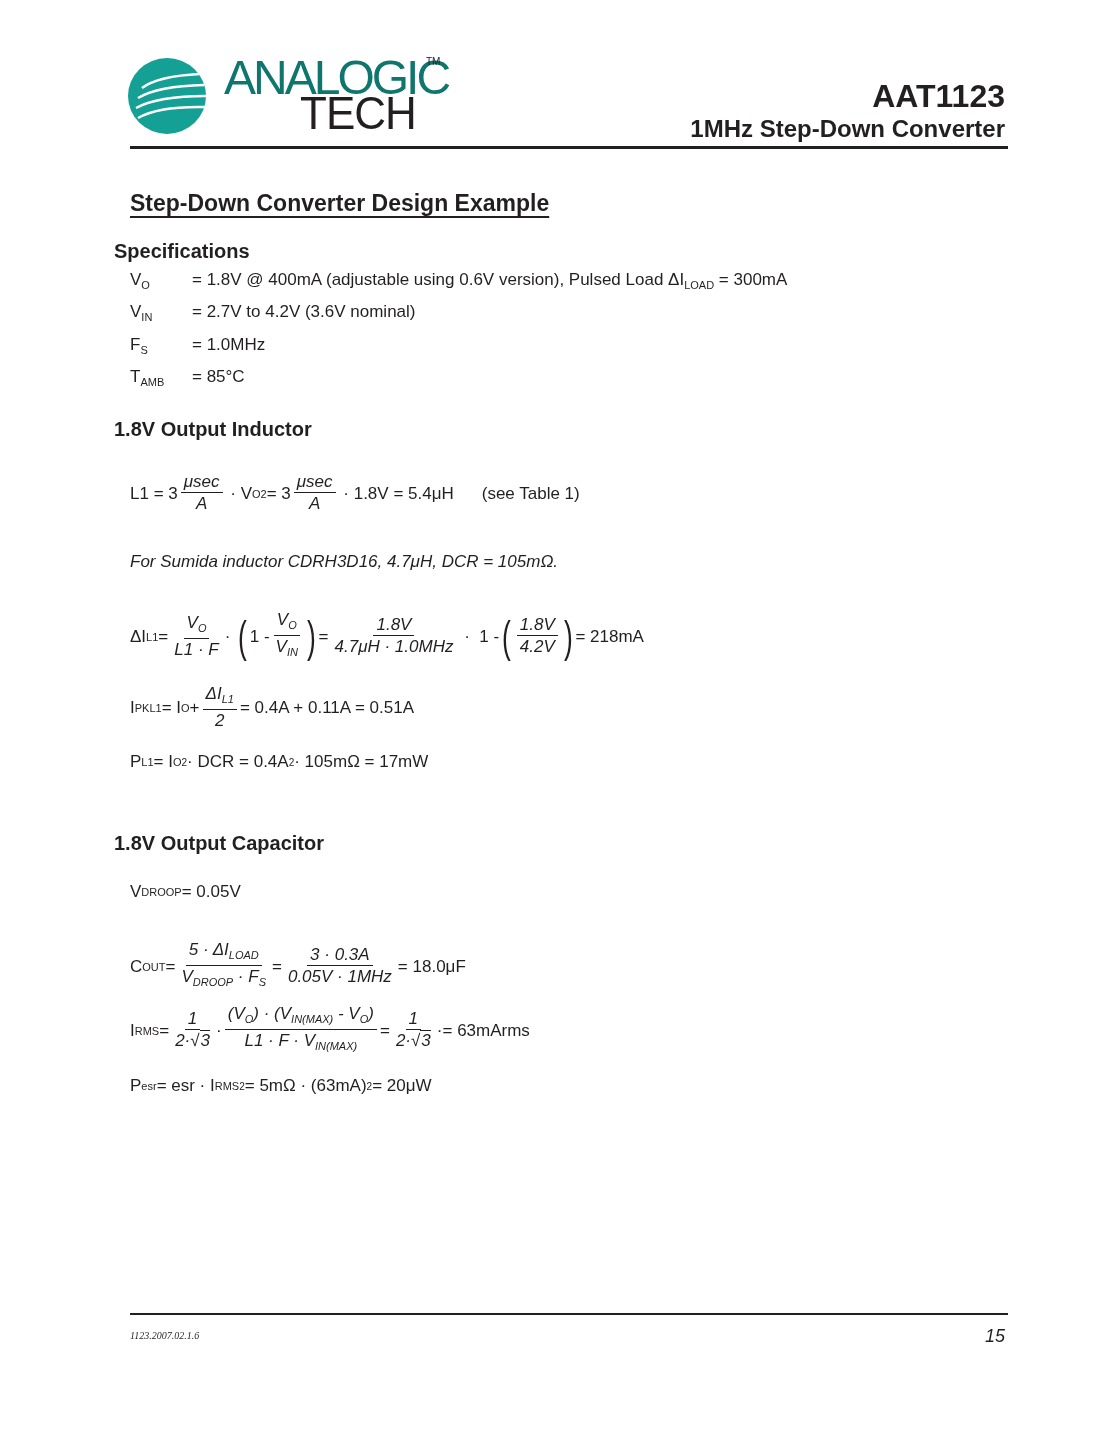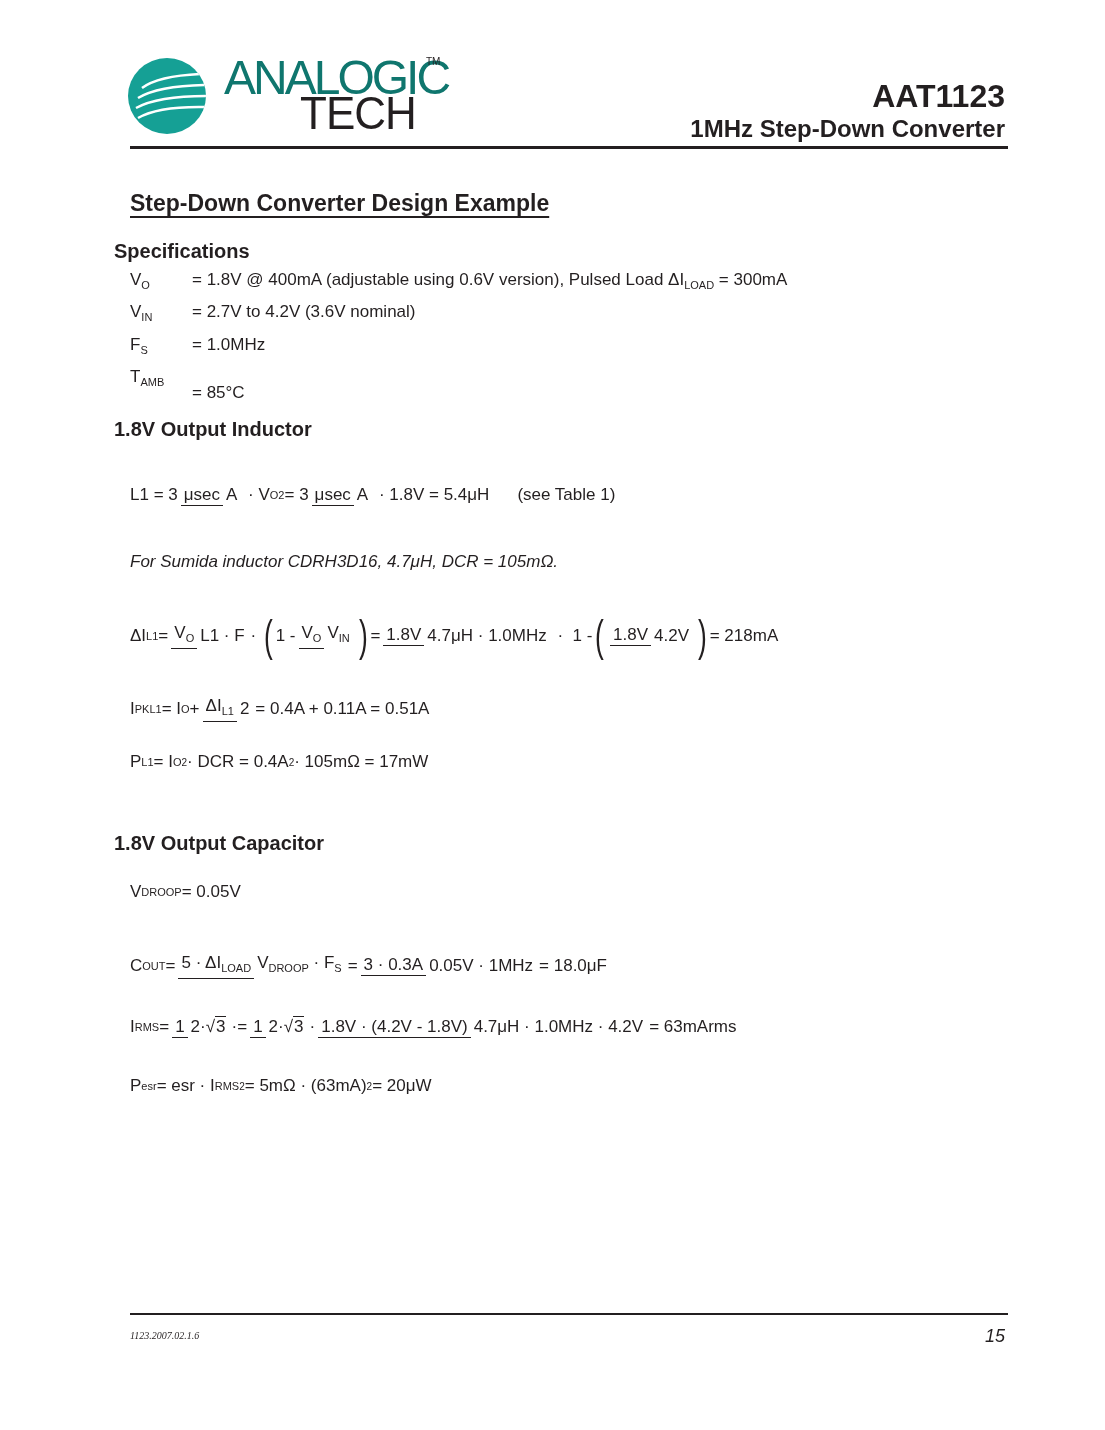--- a/index.html
+++ b/index.html
@@ -13,21 +13,21 @@
   .hdr-title{right:100px;top:78px;font-size:32px;font-weight:bold;text-align:right;}
   .hdr-sub{right:100px;top:115px;font-size:24px;font-weight:bold;text-align:right;}
   .rule{left:130px;width:878px;background:#231f20;}
   .h1{left:130px;top:190px;font-size:23px;font-weight:bold;text-decoration:underline;text-underline-offset:5px;text-decoration-thickness:2px;}
   .h2{left:114px;font-size:20px;font-weight:bold;}
   .txt{font-size:17px;white-space:nowrap;font-style:italic;}
   .spec-sym{left:130px;font-size:17px;}
   .spec-val{left:192px;font-size:17px;white-space:nowrap;}
   sub{font-size:11px;vertical-align:-4px;}
   sup{font-size:10px;vertical-align:7px;}
-  .frac{display:inline-flex;flex-direction:row;align-items:center;vertical-align:middle;margin:12px 3px;}
+  .frac{display:inline-flex;flex-direction:column;align-items:center;vertical-align:middle;margin:0 3px;font-style:italic;}
   .frac .num{border-bottom:1px solid #231f20;padding:0 3px;line-height:20px;}
   .frac .den{padding:0 3px;line-height:22px;}
   .eq{left:130px;font-size:17px;white-space:nowrap;display:flex;align-items:center;}
   .paren{font-size:44px;font-weight:100;line-height:1;transform:scaleX(0.6);display:inline-block;}
   .sqrt{border-top:1px solid #231f20;padding-left:1px;}
   .footer-code{left:130px;top:1330px;font-family:"Liberation Serif",serif;font-style:italic;font-size:10px;}
   .footer-page{right:100px;top:1326px;font-size:18px;font-style:italic;}
 </style>
 </head>
 <body>
@@ -56,21 +56,21 @@
 <div class="abs spec-sym" style="top:270px;"><span>V</span><sub>O</sub></div>
 <div class="abs spec-val" style="top:270px;"><span>= 1.8V @ 400mA (adjustable using 0.6V version), Pulsed Load ΔI</span><sub>LOAD</sub><span> = 300mA</span></div>
 
 <div class="abs spec-sym" style="top:302px;"><span>V</span><sub>IN</sub></div>
 <div class="abs spec-val" style="top:302px;">= 2.7V to 4.2V (3.6V nominal)</div>
 
 <div class="abs spec-sym" style="top:335px;"><span>F</span><sub>S</sub></div>
 <div class="abs spec-val" style="top:335px;">= 1.0MHz</div>
 
 <div class="abs spec-sym" style="top:367px;"><span>T</span><sub>AMB</sub></div>
-<div class="abs spec-val" style="top:367px;margin-top:16px;">= 85°C</div>
+<div class="abs spec-val" style="top:367px;">= 85°C</div>
 
 <div class="abs h2" style="top:418px;text-align:right;">1.8V Output Inductor</div>
 
 <div class="abs eq" style="top:472px;">
   <span>L1 = 3</span>
   <span class="frac">
       <span class="num">μsec</span>
       <span class="den">A</span>
     </span>
   <span>&nbsp;</span>
@@ -164,30 +164,30 @@
 
 <div class="abs eq" style="top:1004px;">
   <span>I</span>
     <sub>RMS</sub>
     <span> = </span>
   <span class="frac">
       <span class="num">1</span>
       <span class="den"><span>2·</span>√<span class="sqrt">3</span></span>
     </span>
   <span>·</span>
+  <span class="frac">
+      <span class="num"><span>(V</span><sub>O</sub><span>) · (V</span><sub>IN(MAX)</sub><span> - V</span><sub>O</sub><span>)</span></span>
+      <span class="den"><span>L1 · F · V</span><sub>IN(MAX)</sub></span>
+    </span>
   <span> = </span>
   <span class="frac">
       <span class="num">1</span>
       <span class="den"><span>2·</span>√<span class="sqrt">3</span></span>
     </span>
   <span>·</span>
-  <span class="frac">
-      <span class="num">1.8V · (4.2V - 1.8V)</span>
-      <span class="den">4.7μH · 1.0MHz · 4.2V</span>
-    </span>
   <span> = 63mArms</span>
 </div>
 
 <div class="abs eq" style="top:1076px;">
   <span>P</span>
     <sub>esr</sub>
     <span> = esr · I</span>
     <sub>RMS</sub>
     <sup>2</sup>
     <span> = 5mΩ · (63mA)</span>

